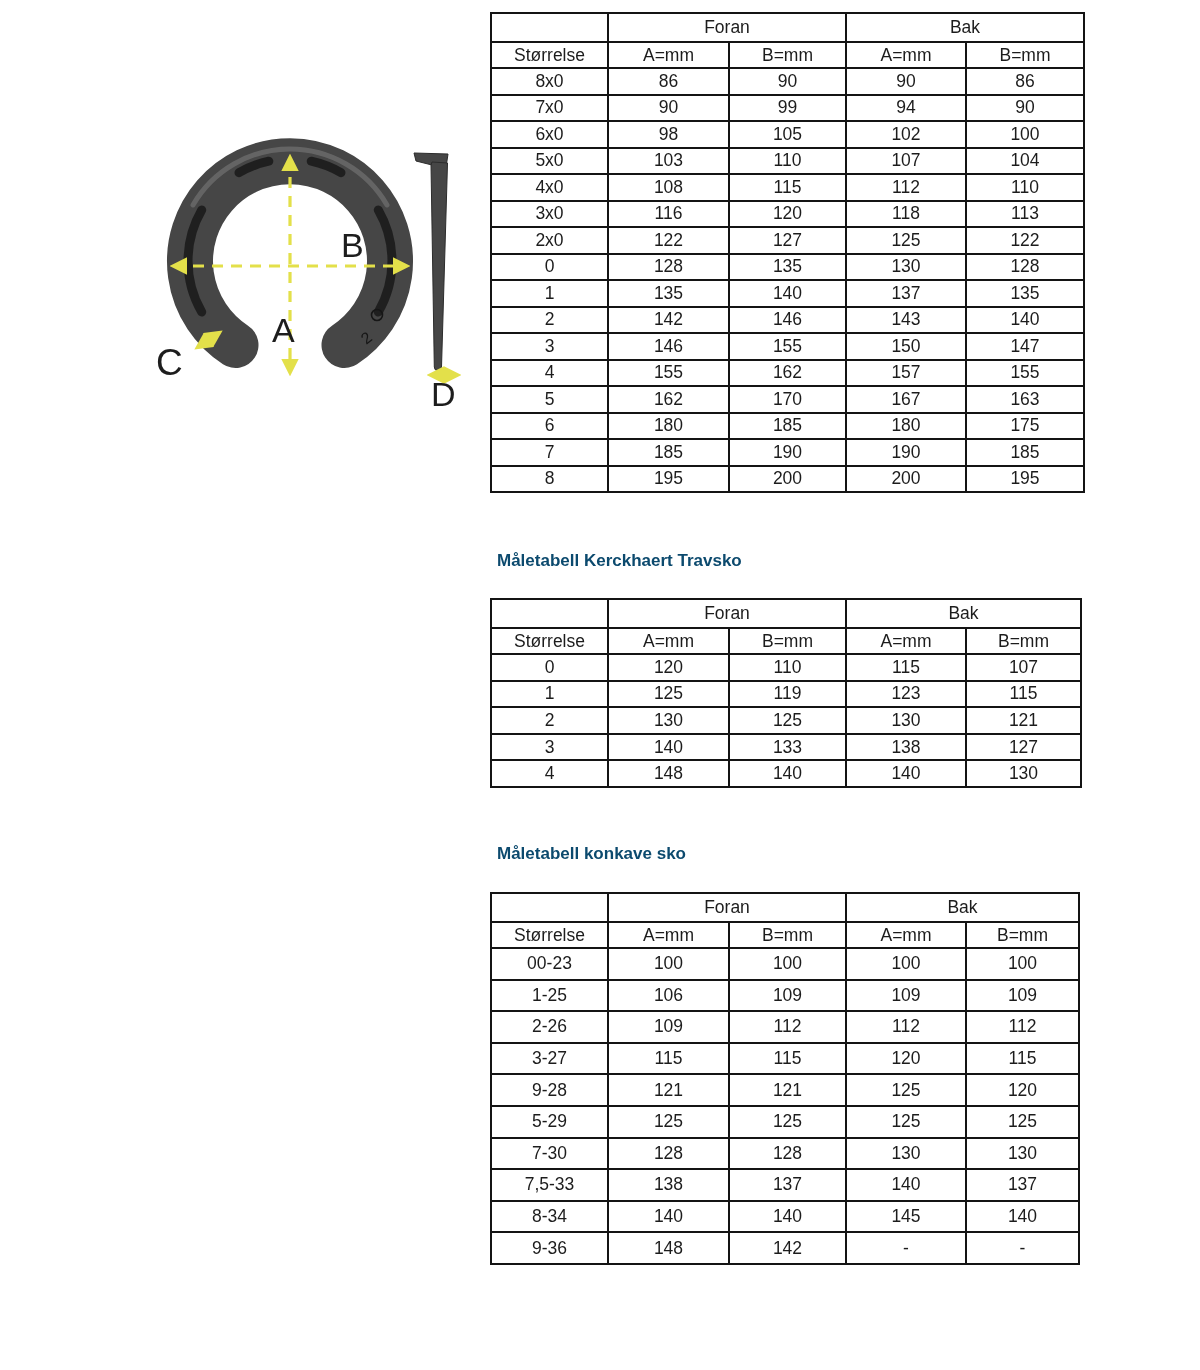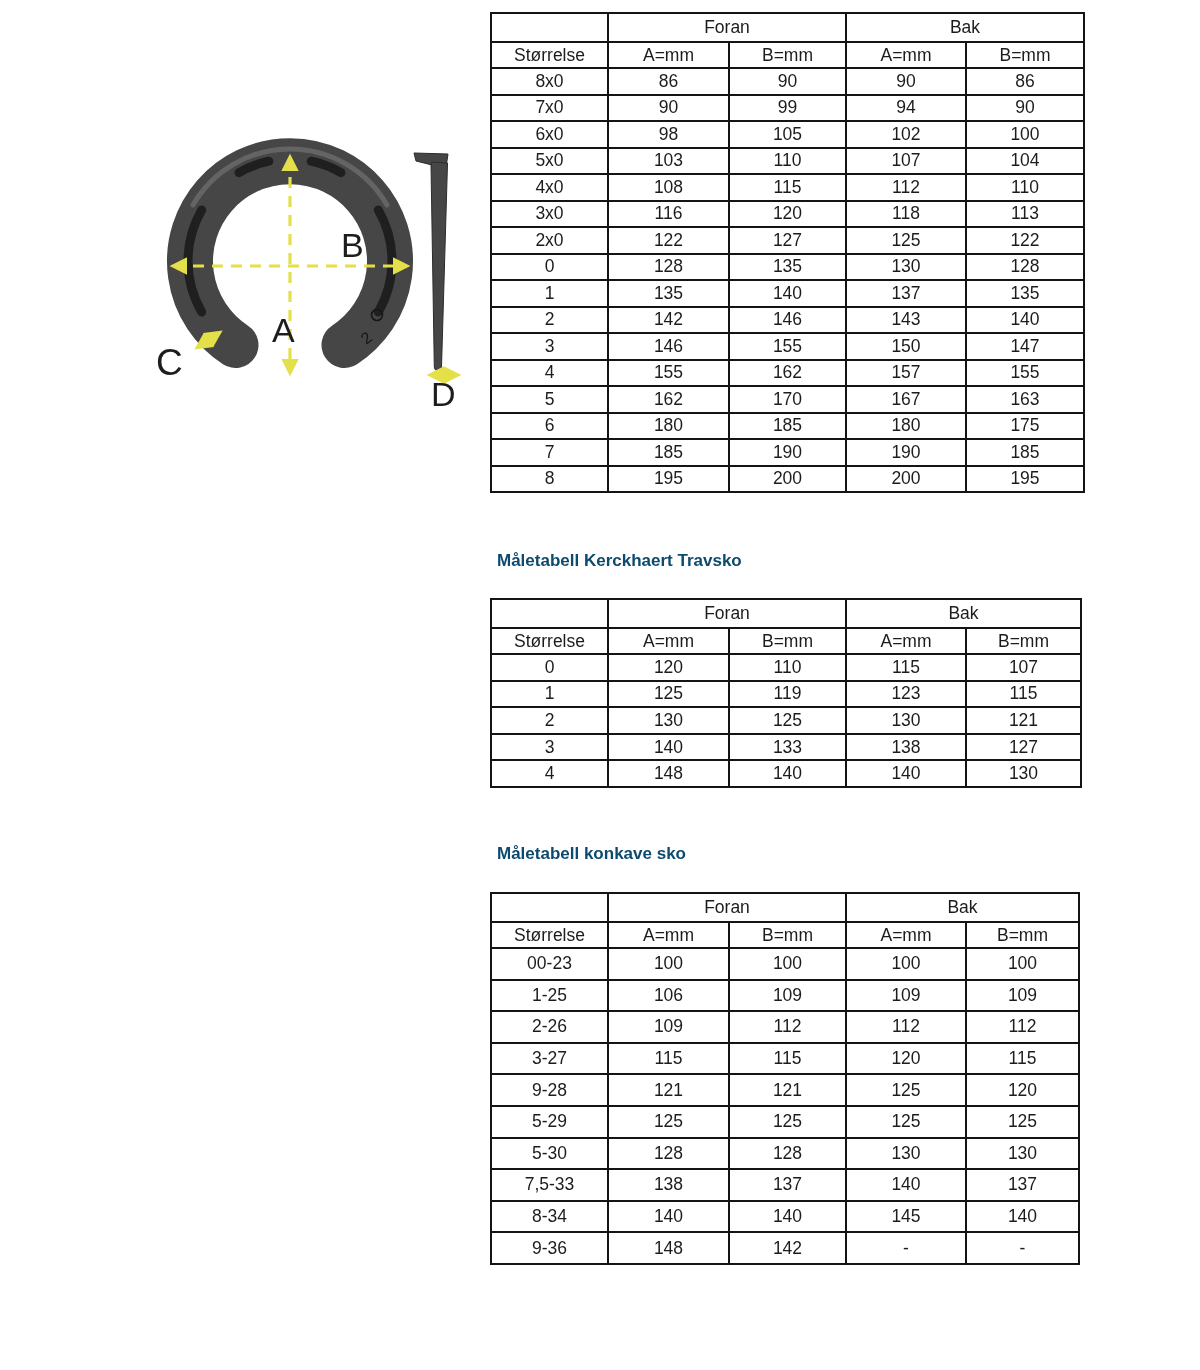--- a/index.html
+++ b/index.html
@@ -358,21 +358,21 @@
           <td>120</td>
         </tr>
         <tr>
           <td>5-29</td>
           <td>125</td>
           <td>125</td>
           <td>125</td>
           <td>125</td>
         </tr>
         <tr>
-          <td>5-30</td>
+          <td>7-30</td>
           <td>128</td>
           <td>128</td>
           <td>130</td>
           <td>130</td>
         </tr>
         <tr>
           <td>7,5-33</td>
           <td>138</td>
           <td>137</td>
           <td>140</td>

